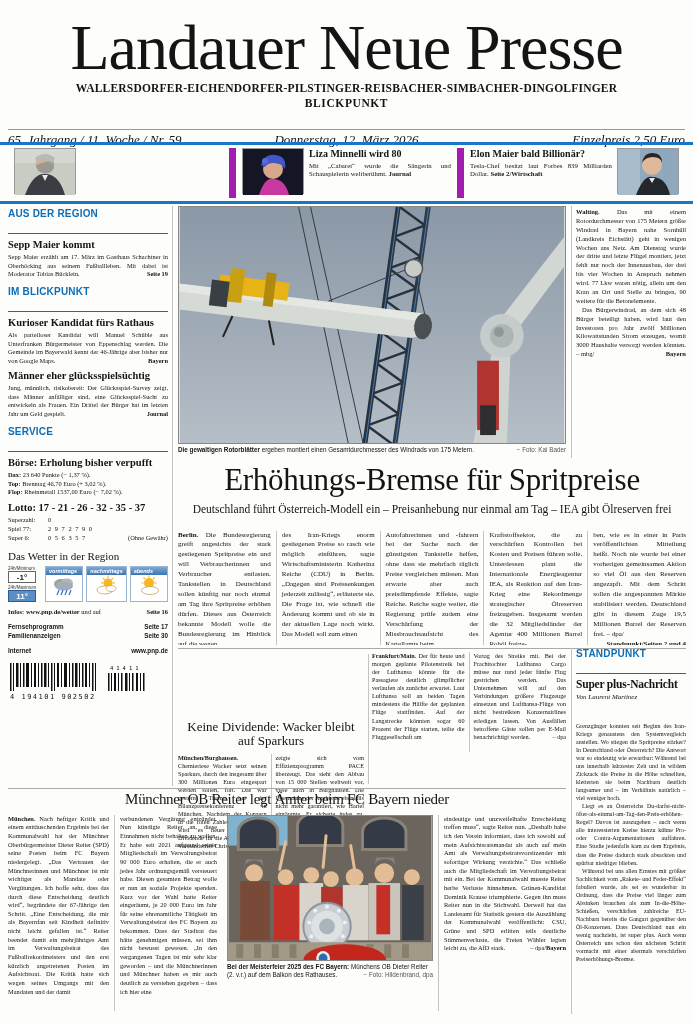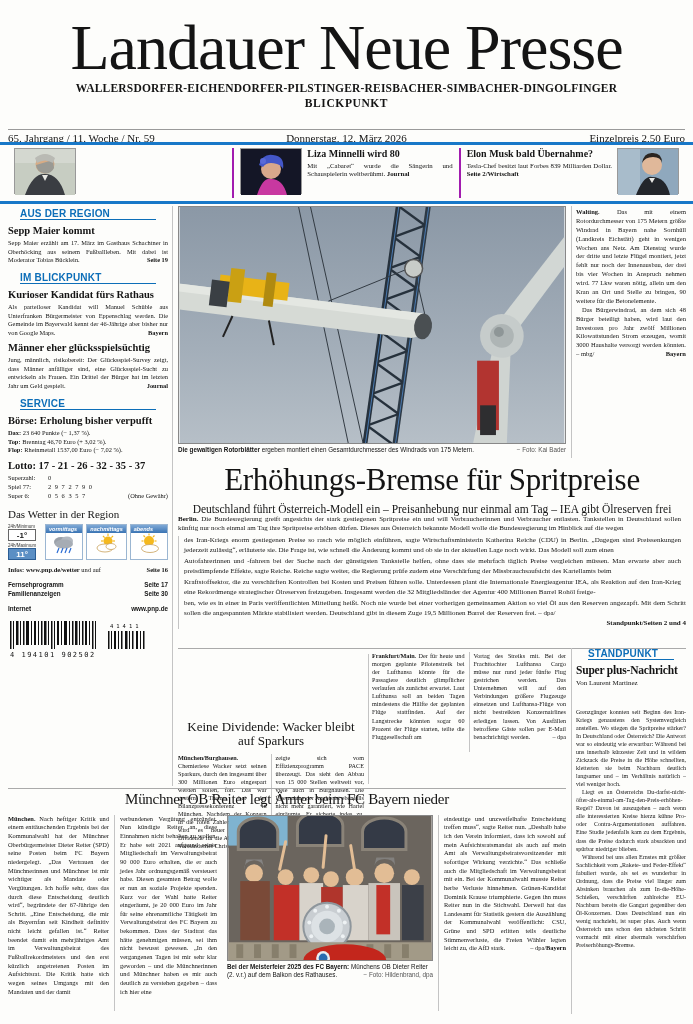--- a/index.html
+++ b/index.html
@@ -10,37 +10,37 @@
     font-family:"Liberation Serif", serif;
   }
   
   .masthead-title { position:absolute; top:16px; left:0; right:0; text-align:center;
     font-size:64px; line-height:1; letter-spacing:-1px; font-weight:500; }
   .masthead-sub1 { position:absolute; top:82px; left:0; right:0; text-align:center;
     font-weight:bold; font-size:11.5px; letter-spacing:.2px; }
   .masthead-sub2 { position:absolute; top:97px; left:0; right:0; text-align:center;
     font-weight:bold; font-size:11.5px; letter-spacing:.6px; }
   .hairline { position:absolute; height:1px; background:#9a9a9a; }
-  .dateline { position:absolute; top:132px; left:8px; right:8px; font-size:11px; }
+  .dateline { position:absolute; top:132px; left:8px; right:8px; font-size:13px;font-style:italic; }
   .dateline .c { position:absolute; left:0; right:0; text-align:center; }
   .dateline .r { position:absolute; right:0; }
   .bluebar { position:absolute; left:0; right:0; height:3px; }
   
   .teasers { position:absolute; top:148px; left:8px; right:8px; height:50px; display:flex; }
   .teaser { flex:1; display:flex; gap:5px; padding:0 6px; overflow:hidden; }
-  .teaser + .teaser { border-left:2px solid #a21caf; }
+  .teaser + .teaser { border-left:7px solid #a21caf; }
   .teaser .ph { flex:0 0 60px; height:46px; border:1px solid #999; }
   .teaser .tx { flex:1; }
   .t-title { font-weight:bold; font-size:10px; line-height:1.15; margin-bottom:2px; }
   .t-text { font-size:6.8px; line-height:1.3; text-align:justify; }
   .bold { font-weight:bold; }
   
   .vsep { position:absolute; width:1px; background:#c4c4c4; }
   .sec-hdr { font-family:"Liberation Sans", sans-serif; font-weight:bold; font-size:10px;
-    letter-spacing:.2px; border-bottom:1.5px solid; padding-bottom:0; margin:8px 12px 4px; }
+    letter-spacing:.2px; border-bottom:1.5px solid; padding-bottom:14px; margin:8px 0 4px; }
   .art-title { font-weight:bold; font-size:10.5px; line-height:1.1; margin:5px 0 2.5px; }
   .art-body { font-size:6.4px; line-height:1.32; text-align:justify; }
   .pageref { font-weight:bold; float:right; }
   .sig { font-style:normal; }
   .endref { float:right; font-weight:bold; }
   
   .leftcol { position:absolute; left:8px; top:206px; width:160px; height:582px; overflow:hidden; }
   .svc-line { font-size:6.4px; line-height:1.35; text-align:justify; }
   .lotto-row { display:flex; font-size:6.4px; line-height:1.4; }
   .lotto-row .ll { width:40px; } .lotto-row .lv { letter-spacing:1px; }
@@ -68,38 +68,38 @@
   .caption .credit { float:right; color:#555; }
   
   .windrad { position:absolute; left:576px; top:208px; width:110px; height:252px; overflow:hidden; }
   .windrad h2 { font-size:14.5px; font-weight:500; line-height:1.12; text-align:center; margin-bottom:6px; }
   .windrad p { font-size:6.5px; line-height:1.37; text-align:justify; }
   .windrad p + p { text-indent:6px; }
   
   .lead { position:absolute; left:178px; top:464px; width:508px; }
   .lead h1 { font-size:31px; font-weight:500; text-align:center; letter-spacing:-.3px; line-height:1.05; }
   .lead h3 { font-size:11.5px; font-weight:500; text-align:center; margin-top:6px; }
-  .lead .cols { display:flex; margin-top:0; height:114px; overflow:hidden;flex-direction:column; }
+  .lead .cols { display:flex; margin-top:16px; height:114px; overflow:hidden; }
   .lead .col { flex:1; font-size:7px; line-height:1.42; text-align:justify; padding:0 5px; }
   .lead .col + .col { border-left:1px solid #c4c4c4; }
   .lead .col:first-child { padding-left:0; } .lead .col:last-child { padding-right:0; }
   .lead .colref { display:block; text-align:right; font-weight:bold; }
   
   .band-rule { position:absolute; background:#aaa; height:1px; }
   .midart h2 { font-size:13px; font-weight:500; line-height:1.1; text-align:center; margin-bottom:5px; }
   .midart .cols { display:flex; height:100px; overflow:hidden; }
   .midart .col { flex:1; font-size:6.2px; line-height:1.3; text-align:justify; padding:0 4px; }
   .midart .col + .col { border-left:1px solid #c4c4c4; }
   .midart .col:first-child { padding-left:0; } .midart .col:last-child { padding-right:0; }
   .wacker { position:absolute; left:178px; top:672px; width:186px;margin-top:48px; }
   .lufthansa { position:absolute; left:372px; top:652px; width:194px; }
   
   .standpunkt { position:absolute; left:576px; top:648px; width:110px; height:366px; overflow:hidden; }
   .standpunkt h2 { font-size:11.5px; font-weight:bold; letter-spacing:-.2px; margin:2px 0 3px; }
-  .standpunkt .byline { font-size:7px; margin-bottom:21px; }
+  .standpunkt .byline { font-style:italic; font-size:7px; margin-bottom:21px; }
   .standpunkt p { font-size:6px; line-height:1.34; text-align:justify; }
   .standpunkt p + p { text-indent:6px; }
   
   .reiter { position:absolute; left:8px; top:792px; width:558px; }
   .reiter h1 { font-size:15px; font-weight:500; letter-spacing:-.3px; text-align:center; line-height:1.05; }
   .reiter .cols { display:flex; margin-top:7px; height:196px; overflow:hidden; }
   .reiter .tcol { font-size:6.4px; line-height:1.35; text-align:justify; padding:0 5px; }
   .reiter .c1 { flex:0 0 106px; padding-left:0; }
   .reiter .c2 { flex:0 0 108px; border-left:1px solid #c4c4c4; }
   .reiter .phc { flex:0 0 216px; padding:0 5px; }
@@ -150,21 +150,21 @@
       <div class="tx">
         <div class="t-title">Liza Minnelli wird 80</div>
         <div class="t-text">
           <span>Mit „Cabaret“ wurde die Sängerin und Schauspielerin weltberühmt.</span>
           <span class="bold">Journal</span>
         </div>
       </div>
     </div>
     <div class="teaser">
       <div class="tx">
-        <div class="t-title">Elon Musk bald Übernahme?</div>
+        <div class="t-title">Elon Maier bald Billionär?</div>
         <div class="t-text">
           <span>Tesla-Chef besitzt laut Forbes 839 Milliarden Dollar.</span>
           <span class="bold">Seite 2/Wirtschaft</span>
         </div>
       </div>
       <div class="ph">
         <svg width="60" height="46" viewBox="0 0 60 46">
             <rect width="60" height="46" fill="#8fa8bd"></rect>
             <rect x="0" y="0" width="22" height="46" fill="#a8bccb"></rect>
             <circle cx="34" cy="16" r="10" fill="#e0b89a"></circle>

